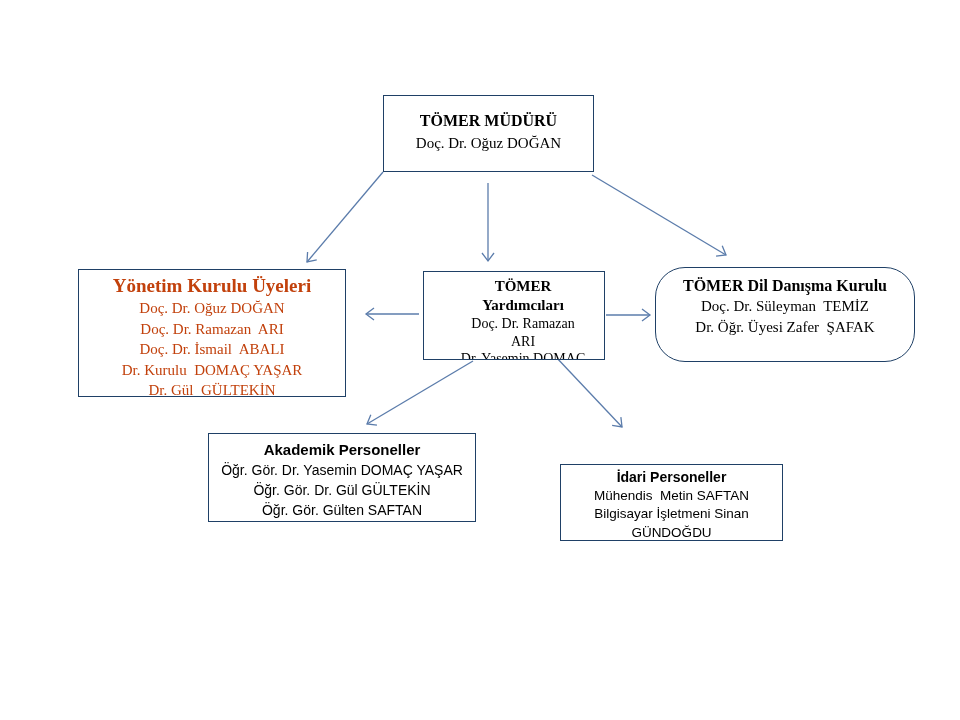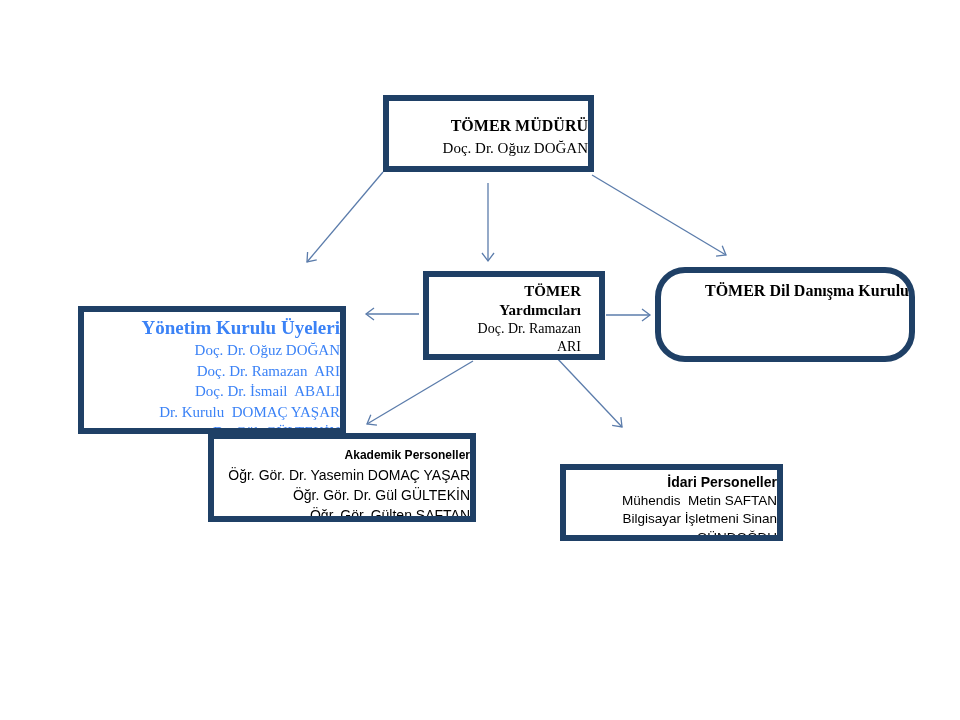--- a/index.html
+++ b/index.html
@@ -14,23 +14,23 @@
   svg.edges {
     position: absolute;
     left: 0; top: 0;
     width: 960px; height: 720px;
     pointer-events: none;
   }
   .edge { stroke: #5b7cab; stroke-width: 1.3; fill: none; }
   .node {
     position: absolute;
     box-sizing: border-box;
-    border: 6px solid #8b5cf6;
+    border: 1px solid #8b5cf6;
     background: #ffffff;
-    text-align: right;
+    text-align: center;
     overflow: hidden;
   }
   .node.serif { font-family: "Liberation Serif", "DejaVu Serif", serif; }
   .node.sans  { font-family: "Liberation Sans", "DejaVu Sans", sans-serif; }
   .node-title { font-weight: bold; white-space: pre-wrap; }
   .person-line { white-space: pre-wrap; }
 
   
   #node-muduru { left: 383px; top: 95px; width: 211px; height: 77px; padding-top: 14px; font-size: 15px; line-height: 22px; }
   #node-muduru .node-title { font-size: 16px; }
@@ -40,21 +40,21 @@
   #node-yonetim .node-title { font-size: 19px; line-height: 24px; }
 
   #node-yardimcilari { left: 423px; top: 271px; width: 182px; height: 89px; padding: 5px 18px 0 18px; font-size: 14px; line-height: 17.5px; }
   #node-yardimcilari .node-title { font-size: 15px; line-height: 19px; }
 
   #node-dildanisma { left: 655px; top: 267px; width: 260px; height: 95px; padding-top: 7px; font-size: 15px; line-height: 21px; }
   #node-dildanisma .node-title { font-size: 16px; }
 
   
   #node-akademik { left: 208px; top: 433px; width: 268px; height: 89px; padding-top: 6px; font-size: 14px; line-height: 20px; }
-  #node-akademik .node-title { font-size: 12px; }
+  #node-akademik .node-title { font-size: 15px; }
 
   #node-idari { left: 560px; top: 436px; width: 223px; height: 77px; padding-top: 3px; font-size: 13.5px; line-height: 18.5px; margin-top: 28px; }
   #node-idari .node-title { font-size: 14px; }
 </style>
 </head>
 <body>
 
 <div class="canvas" style="background: rgb(255, 255, 255);">
 
   <svg class="edges" width="960" height="720" viewBox="0 0 960 720">
@@ -72,21 +72,21 @@
     <path class="edge" d="M555,356 L622,427" marker-end="url(#ah)" style="stroke: rgb(91, 124, 171);"></path>
   </svg>
 
   <div class="node serif" id="node-muduru" style="border-color: rgb(31, 64, 102); color: rgb(0, 0, 0);">
     <div class="node-title">TÖMER MÜDÜRÜ</div>
     <div class="node-lines">
         <div class="person-line">Doç. Dr. Oğuz DOĞAN</div>
       </div>
   </div>
 
-  <div class="node serif" id="node-yonetim" style="border-color: rgb(31, 64, 102); color: #3b82f6; margin-top: 37px;">
+  <div class="node serif" id="node-yonetim" style="border-color: rgb(31, 64, 102); color: #c2410c;">
     <div class="node-title">Yönetim Kurulu Üyeleri</div>
     <div class="node-lines">
         <div class="person-line">Doç. Dr. Oğuz DOĞAN</div>
         <div class="person-line">Doç. Dr. Ramazan  ARI</div>
         <div class="person-line">Doç. Dr. İsmail  ABALI</div>
         <div class="person-line">Dr. Kurulu  DOMAÇ YAŞAR</div>
         <div class="person-line">Dr. Gül  GÜLTEKİN</div>
       </div>
   </div>
 
@@ -94,20 +94,24 @@
     <div class="node-title">TÖMER Yardımcıları</div>
     <div class="node-lines">
         <div class="person-line">Doç. Dr. Ramazan ARI</div>
         <div class="person-line">Dr. Yasemin DOMAÇ</div>
         <div class="person-line">YAŞAR</div>
       </div>
   </div>
 
   <div class="node serif" id="node-dildanisma" style="border-color: rgb(31, 64, 102); color: rgb(0, 0, 0); border-radius: 30px;">
     <div class="node-title">TÖMER Dil Danışma Kurulu</div>
+    <div class="node-lines">
+        <div class="person-line">Doç. Dr. Süleyman  TEMİZ</div>
+        <div class="person-line">Dr. Öğr. Üyesi Zafer  ŞAFAK</div>
+      </div>
   </div>
 
   <div class="node sans" id="node-akademik" style="border-color: rgb(31, 64, 102); color: rgb(0, 0, 0);">
     <div class="node-title">Akademik Personeller</div>
     <div class="node-lines">
         <div class="person-line">Öğr. Gör. Dr. Yasemin DOMAÇ YAŞAR</div>
         <div class="person-line">Öğr. Gör. Dr. Gül GÜLTEKİN</div>
         <div class="person-line">Öğr. Gör. Gülten SAFTAN</div>
       </div>
   </div>

